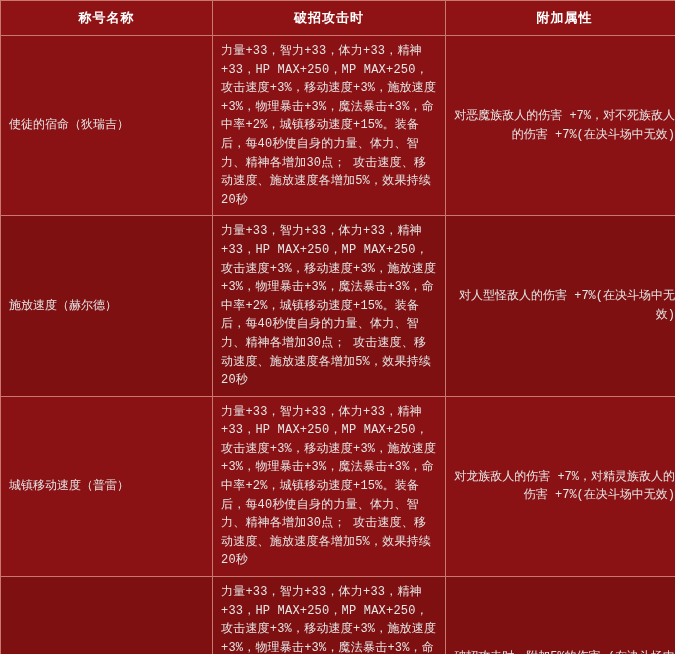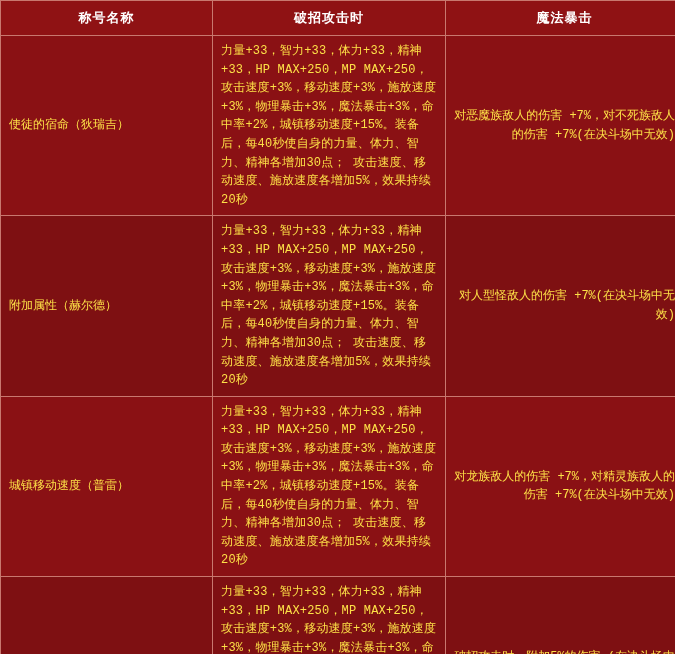--- a/index.html
+++ b/index.html
@@ -29,21 +29,21 @@
     color: #ffffff;
     font-size: 13px;
     font-weight: bold;
     text-align: center;
     padding: 8px 4px;
     border: 1px solid #c8786f;
     letter-spacing: 1px;
   }
   table.title-table td {
     border: 1px solid #c8786f;
-    color: #fde047;
+    color: #e5e5e5;
     vertical-align: middle;
     padding: 6px 8px;
     font-size: 12px;
     line-height: 1.55;
   }
   td.col-name {
     font-size: 12.5px;
     color: #ffffff;
   }
   td.col-base {
@@ -69,31 +69,31 @@
   <table class="title-table">
     <colgroup>
       <col class="c1">
       <col class="c2">
       <col class="c3">
     </colgroup>
     <thead>
       <tr>
         <th>称号名称</th>
         <th>破招攻击时</th>
-        <th>魔法暴击</th>
+        <th>附加属性</th>
       </tr>
     </thead>
     <tbody>
       <tr class="row-norm">
         <td class="col-name">使徒的宿命（狄瑞吉）</td>
         <td class="col-base">力量+33，智力+33，体力+33，精神+33，HP MAX+250，MP MAX+250，攻击速度+3%，移动速度+3%，施放速度+3%，物理暴击+3%，魔法暴击+3%，命中率+2%，城镇移动速度+15%。装备后，每40秒使自身的力量、体力、智力、精神各增加30点；   攻击速度、移动速度、施放速度各增加5%，效果持续20秒</td>
         <td class="col-extra">对恶魔族敌人的伤害 +7%，对不死族敌人的伤害 +7%(在决斗场中无效)</td>
       </tr>
       <tr class="row-alt">
-        <td class="col-name">附加属性（赫尔德）</td>
+        <td class="col-name">施放速度（赫尔德）</td>
         <td class="col-base">力量+33，智力+33，体力+33，精神+33，HP MAX+250，MP MAX+250，攻击速度+3%，移动速度+3%，施放速度+3%，物理暴击+3%，魔法暴击+3%，命中率+2%，城镇移动速度+15%。装备后，每40秒使自身的力量、体力、智力、精神各增加30点；   攻击速度、移动速度、施放速度各增加5%，效果持续20秒</td>
         <td class="col-extra">对人型怪敌人的伤害 +7%(在决斗场中无效)</td>
       </tr>
       <tr class="row-norm">
         <td class="col-name">城镇移动速度（普雷）</td>
         <td class="col-base">力量+33，智力+33，体力+33，精神+33，HP MAX+250，MP MAX+250，攻击速度+3%，移动速度+3%，施放速度+3%，物理暴击+3%，魔法暴击+3%，命中率+2%，城镇移动速度+15%。装备后，每40秒使自身的力量、体力、智力、精神各增加30点；   攻击速度、移动速度、施放速度各增加5%，效果持续20秒</td>
         <td class="col-extra">对龙族敌人的伤害 +7%，对精灵族敌人的伤害 +7%(在决斗场中无效)</td>
       </tr>
       <tr class="row-alt">
         <td class="col-name">使徒的宿命（安徒恩）</td>

